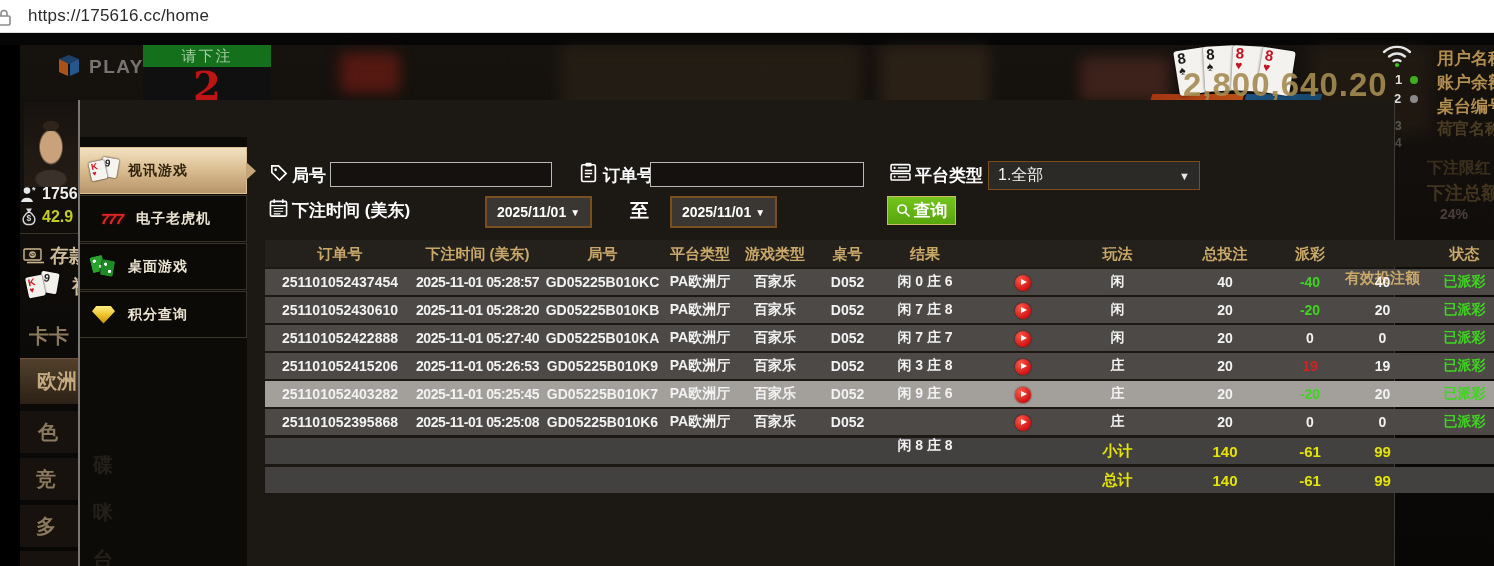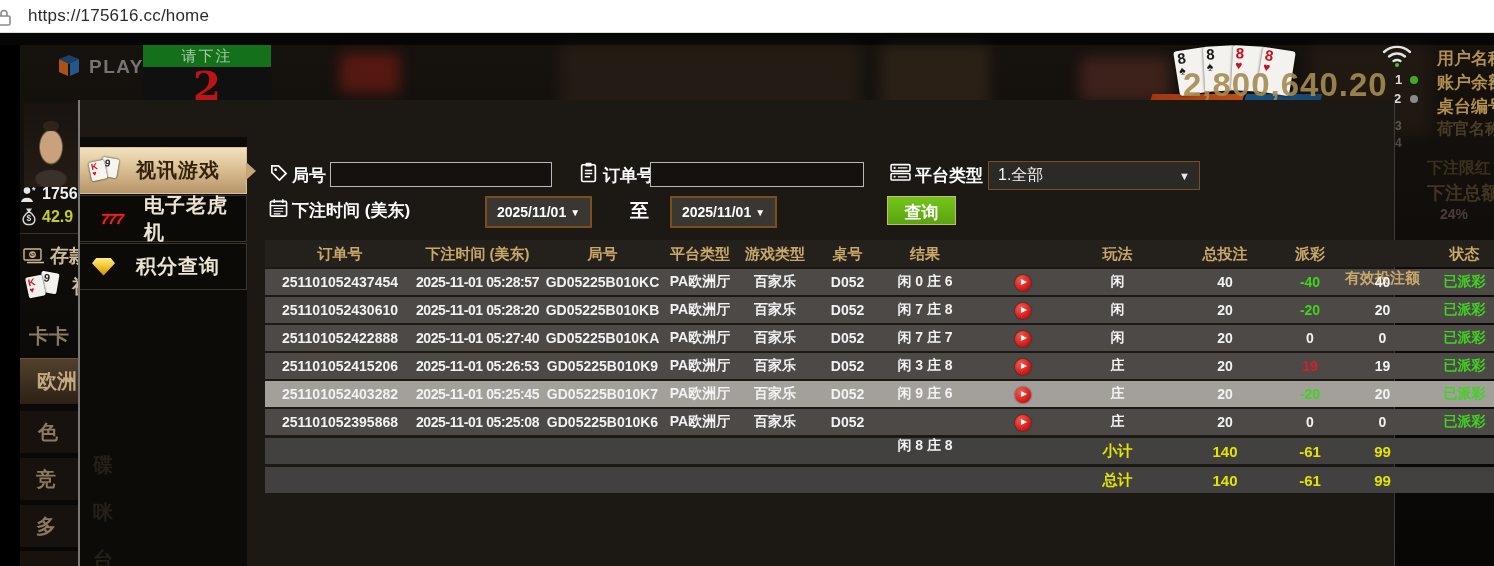--- a/index.html
+++ b/index.html
@@ -106,21 +106,21 @@
   
   .modal{left:78px;top:100px;width:1317px;height:466px;background:#1c1915;
     border-left:2px solid rgba(215,215,215,.5);border-right:1px solid rgba(200,200,200,.2);}
   .modal-title-bar{position:absolute;left:0;top:0;right:0;height:37px;background:#221f19;border-bottom:1px solid #050505;}
   .modal-title{color:#f2f2f2;font-size:21px;line-height:37px;padding-left:13px;letter-spacing:1px;}
 
   
   .modal-menu{position:absolute;left:0;top:37px;width:167px;bottom:0;background:#0d0b08;padding-top:10px;}
   .menu-item{height:45px;margin-bottom:1px;display:flex;align-items:center;gap:9px;padding-left:9px;
     background:#0c0a07;border:1px solid #3a352b;border-left:none;position:relative;cursor:pointer;}
-  .menu-item .mi-label{color:#ece4d2;font-size:20px;font-weight:bold;letter-spacing:1px;margin-left:8px;}
+  .menu-item .mi-label{color:#ece4d2;font-size:14px;font-weight:bold;letter-spacing:1px;}
   .menu-item.active{background:linear-gradient(180deg,#f2e1c0 0%,#dcc094 45%,#b7946a 100%);border-color:#dcc094;}
   .menu-item.active .mi-label{color:#33230d;}
   .menu-item.active::after{content:"";position:absolute;right:-10px;top:50%;margin-top:-9px;
     border-left:10px solid #c6a678;border-top:9px solid transparent;border-bottom:9px solid transparent;}
   .mi{width:30px;height:28px;position:relative;flex:none;display:inline-block;text-align:center;}
   .cards-icon .cardA{position:absolute;right:1px;top:1px;width:14px;height:19px;background:#f6f4ef;border-radius:2px;
     transform:rotate(10deg);font-size:10px;font-weight:bold;color:#222;padding-left:3px;text-align:left;box-shadow:0 0 2px #000;}
   .cards-icon .cardB{position:absolute;left:1px;top:4px;width:14px;height:19px;background:#f6f4ef;border-radius:2px;
     transform:rotate(-12deg);font-size:9px;font-weight:bold;color:#cf1520;padding-left:2px;text-align:left;box-shadow:0 0 2px #000;}
   .cards-icon .cardB em{font-style:normal;display:block;font-size:7px;line-height:4px;}
@@ -157,21 +157,21 @@
     border:1px solid #7a4e1d;display:flex;align-items:center;cursor:pointer;}
   .platform-select .val{color:#f0f0f0;font-size:16px;padding-left:9px;flex:1;}
   .platform-select .arr{color:#e8e8e8;font-size:11px;padding-right:9px;}
   .time-icon{left:22px;top:61px;} .time-label{left:45px;top:62px;}
   .date-select{position:absolute;width:103px;height:28px;background:#3a3733;border:2px solid #7a4e1d;
     display:flex;align-items:center;justify-content:center;gap:4px;color:#fff;font-weight:bold;font-size:14px;cursor:pointer;}
   .date-from{left:238px;top:59px;} .date-to{left:423px;top:59px;}
   .date-select .arr{font-size:10px;}
   .to-label{left:383px;top:61px;font-size:19px;}
   .search-btn{position:absolute;left:640px;top:59px;width:67px;height:27px;background:linear-gradient(#74c41c,#58a50e);
-    border:1px solid #cbb96a;display:flex;align-items:center;justify-content:center;gap:3px;cursor:pointer;flex-direction:column;}
+    border:1px solid #cbb96a;display:flex;align-items:center;justify-content:center;gap:3px;cursor:pointer;}
   .search-btn .sl{color:#fff;font-weight:bold;font-size:17px;}
 
   
   .bet-table{left:265px;top:240px;width:1229px;}
   .bt-header{display:flex;height:27px;background:#24211c;}
   .bt-header .bt-cell{color:#c9a86a;font-weight:bold;font-size:15px;line-height:27px;}
   .bt-cell{display:inline-block;text-align:center;white-space:nowrap;overflow:visible;box-sizing:border-box;}
   .bt-row{display:flex;height:26px;background:#4c4947;margin-top:2px;align-items:center;}
   .bt-row .bt-cell{color:#f2f2f2;font-weight:bold;font-size:14px;}
   .bt-row .tm{letter-spacing:-.4px;}
@@ -322,20 +322,27 @@
           <span class="cardA">9</span>
           <span class="cardB">K<em>♥</em></span>
         </span>
         <span class="mi-label">视讯游戏</span>
       </div>
       <div class="menu-item">
         <span class="mi slots-icon">777</span>
         <span class="mi-label">电子老虎机</span>
       </div>
       <div class="menu-item">
+        <span class="mi table-games-icon">
+          <span class="d1"></span>
+          <span class="d2"></span>
+        </span>
+        <span class="mi-label">桌面游戏</span>
+      </div>
+      <div class="menu-item">
         <span class="mi points-icon"></span>
         <span class="mi-label">积分查询</span>
       </div>
     </div>
 
   <div class="modal-content">
 
     <span class="ficon round-icon">
       <svg width="19" height="19" viewBox="0 0 20 20">
           <path d="M3 3 h7 l8 8 -7 7 -8 -8 z" fill="none" stroke="#fff" stroke-width="1.8"></path>

